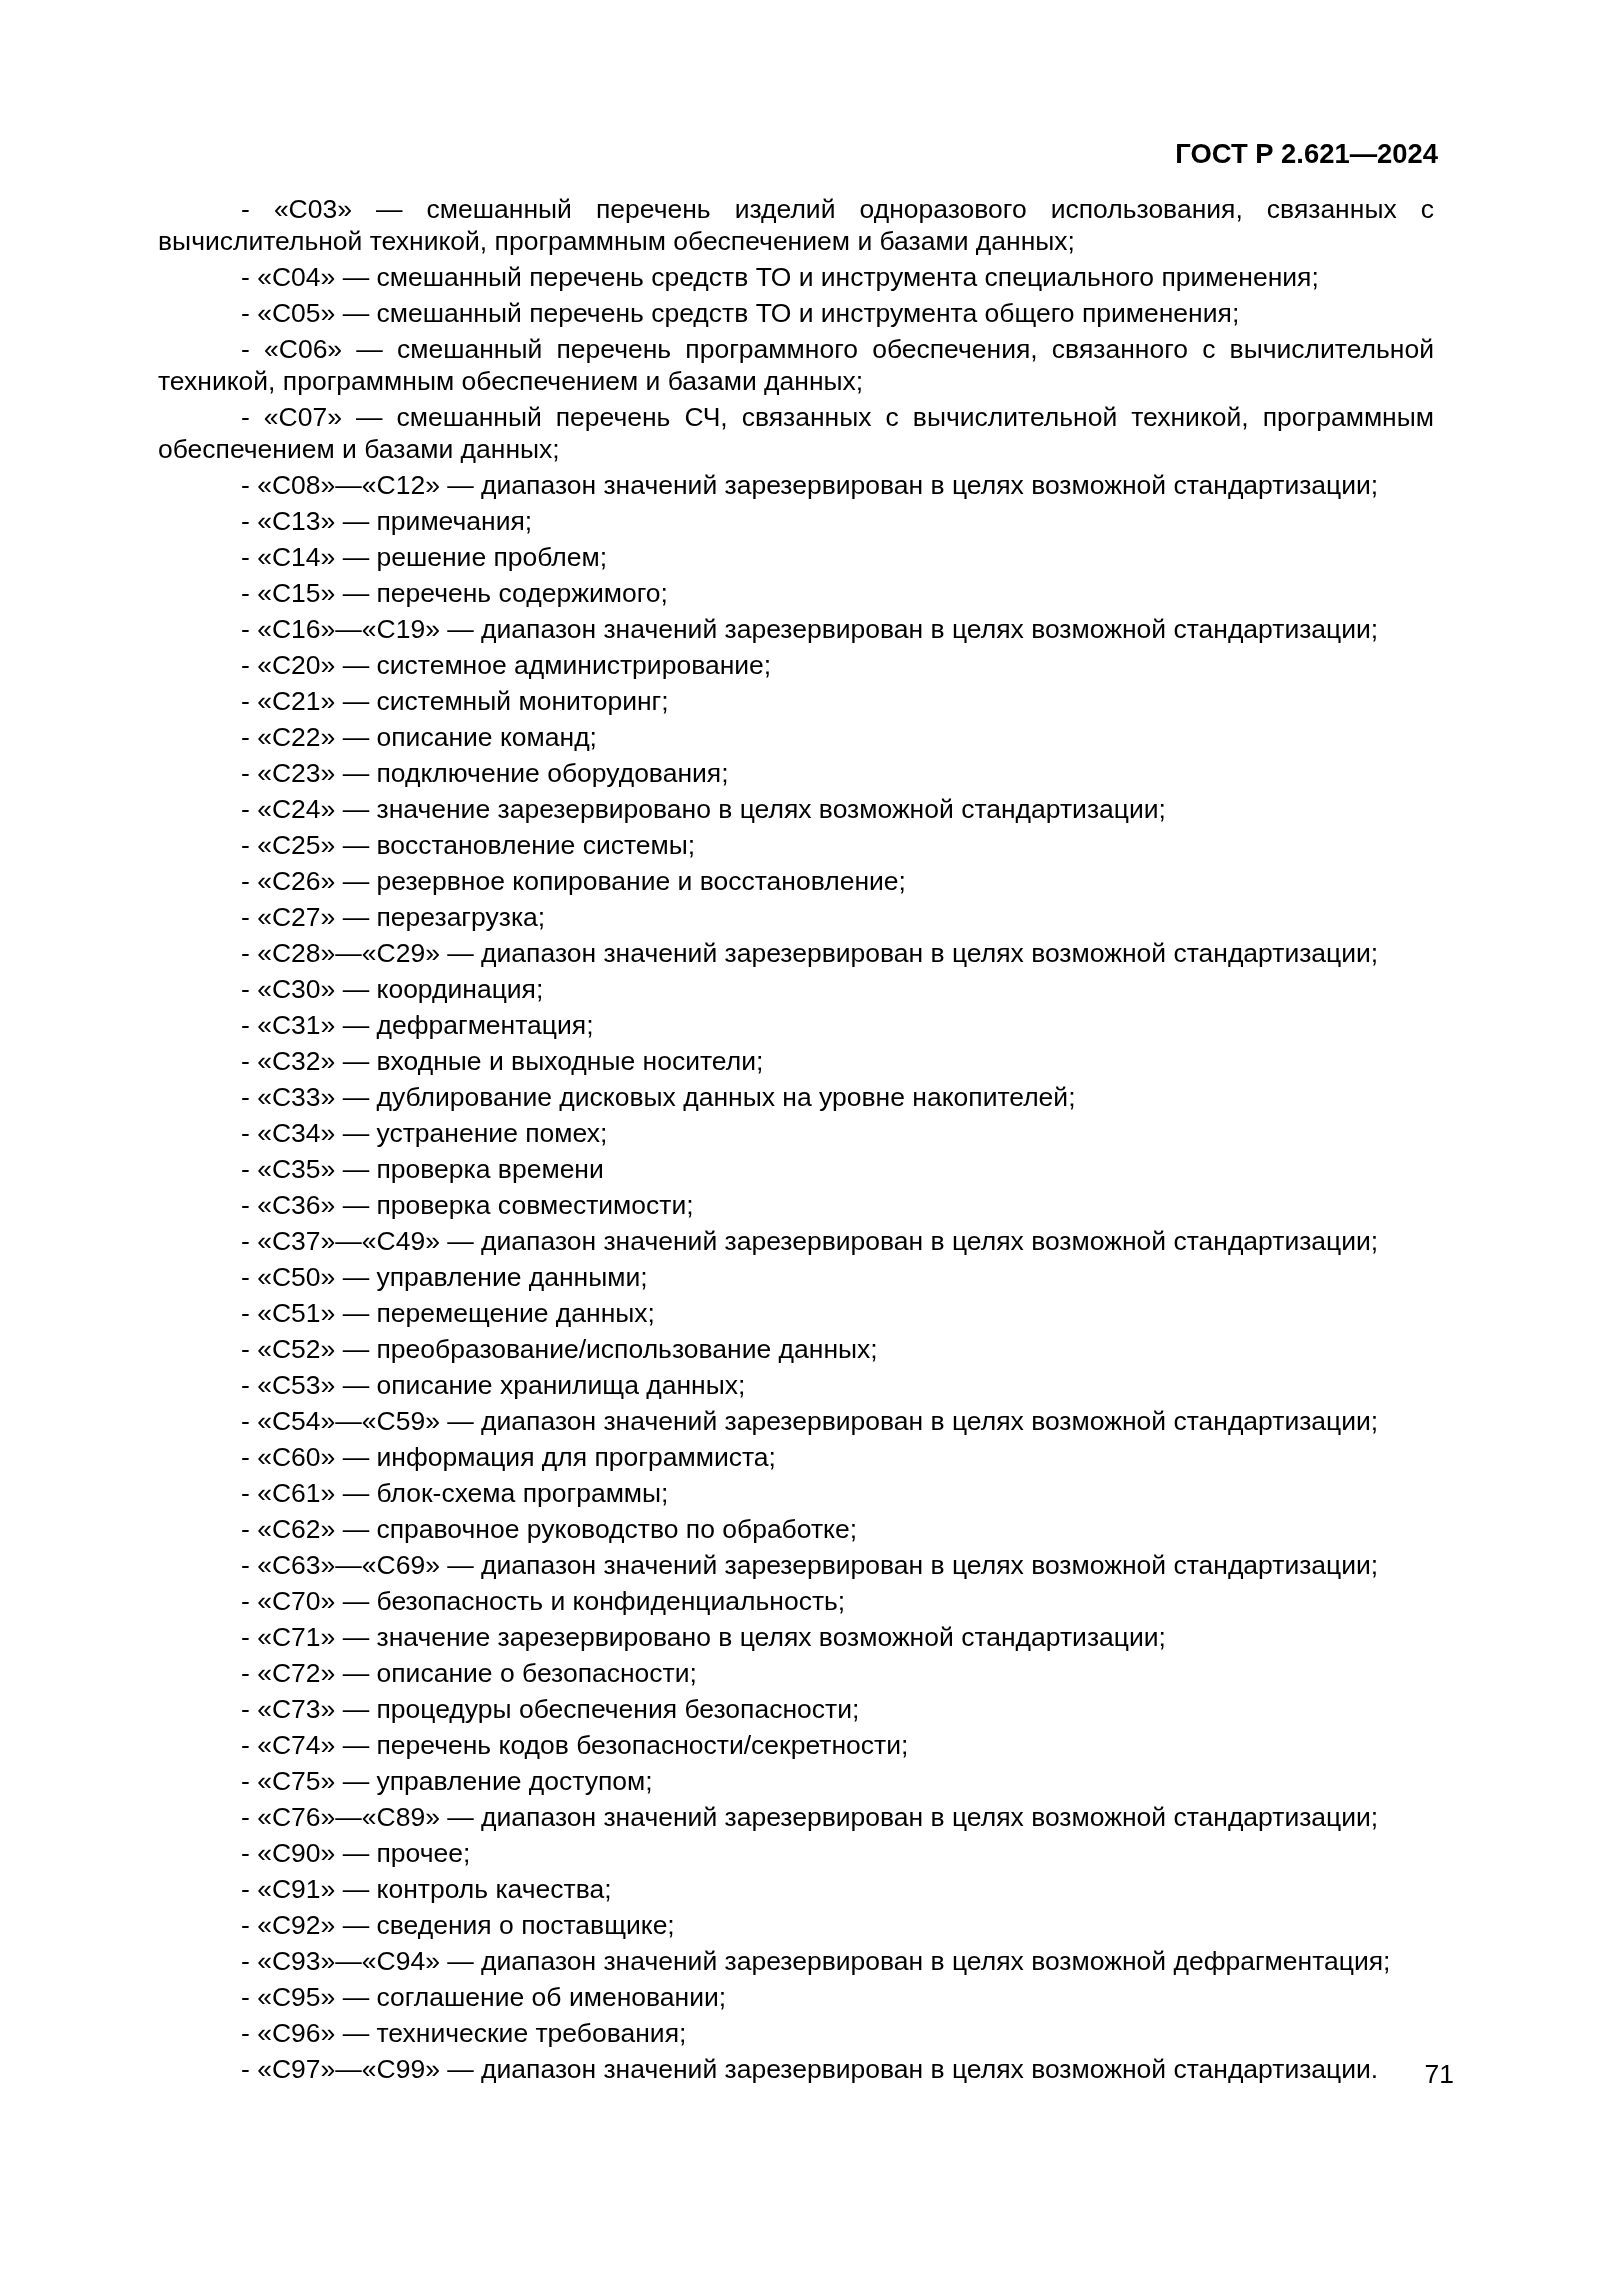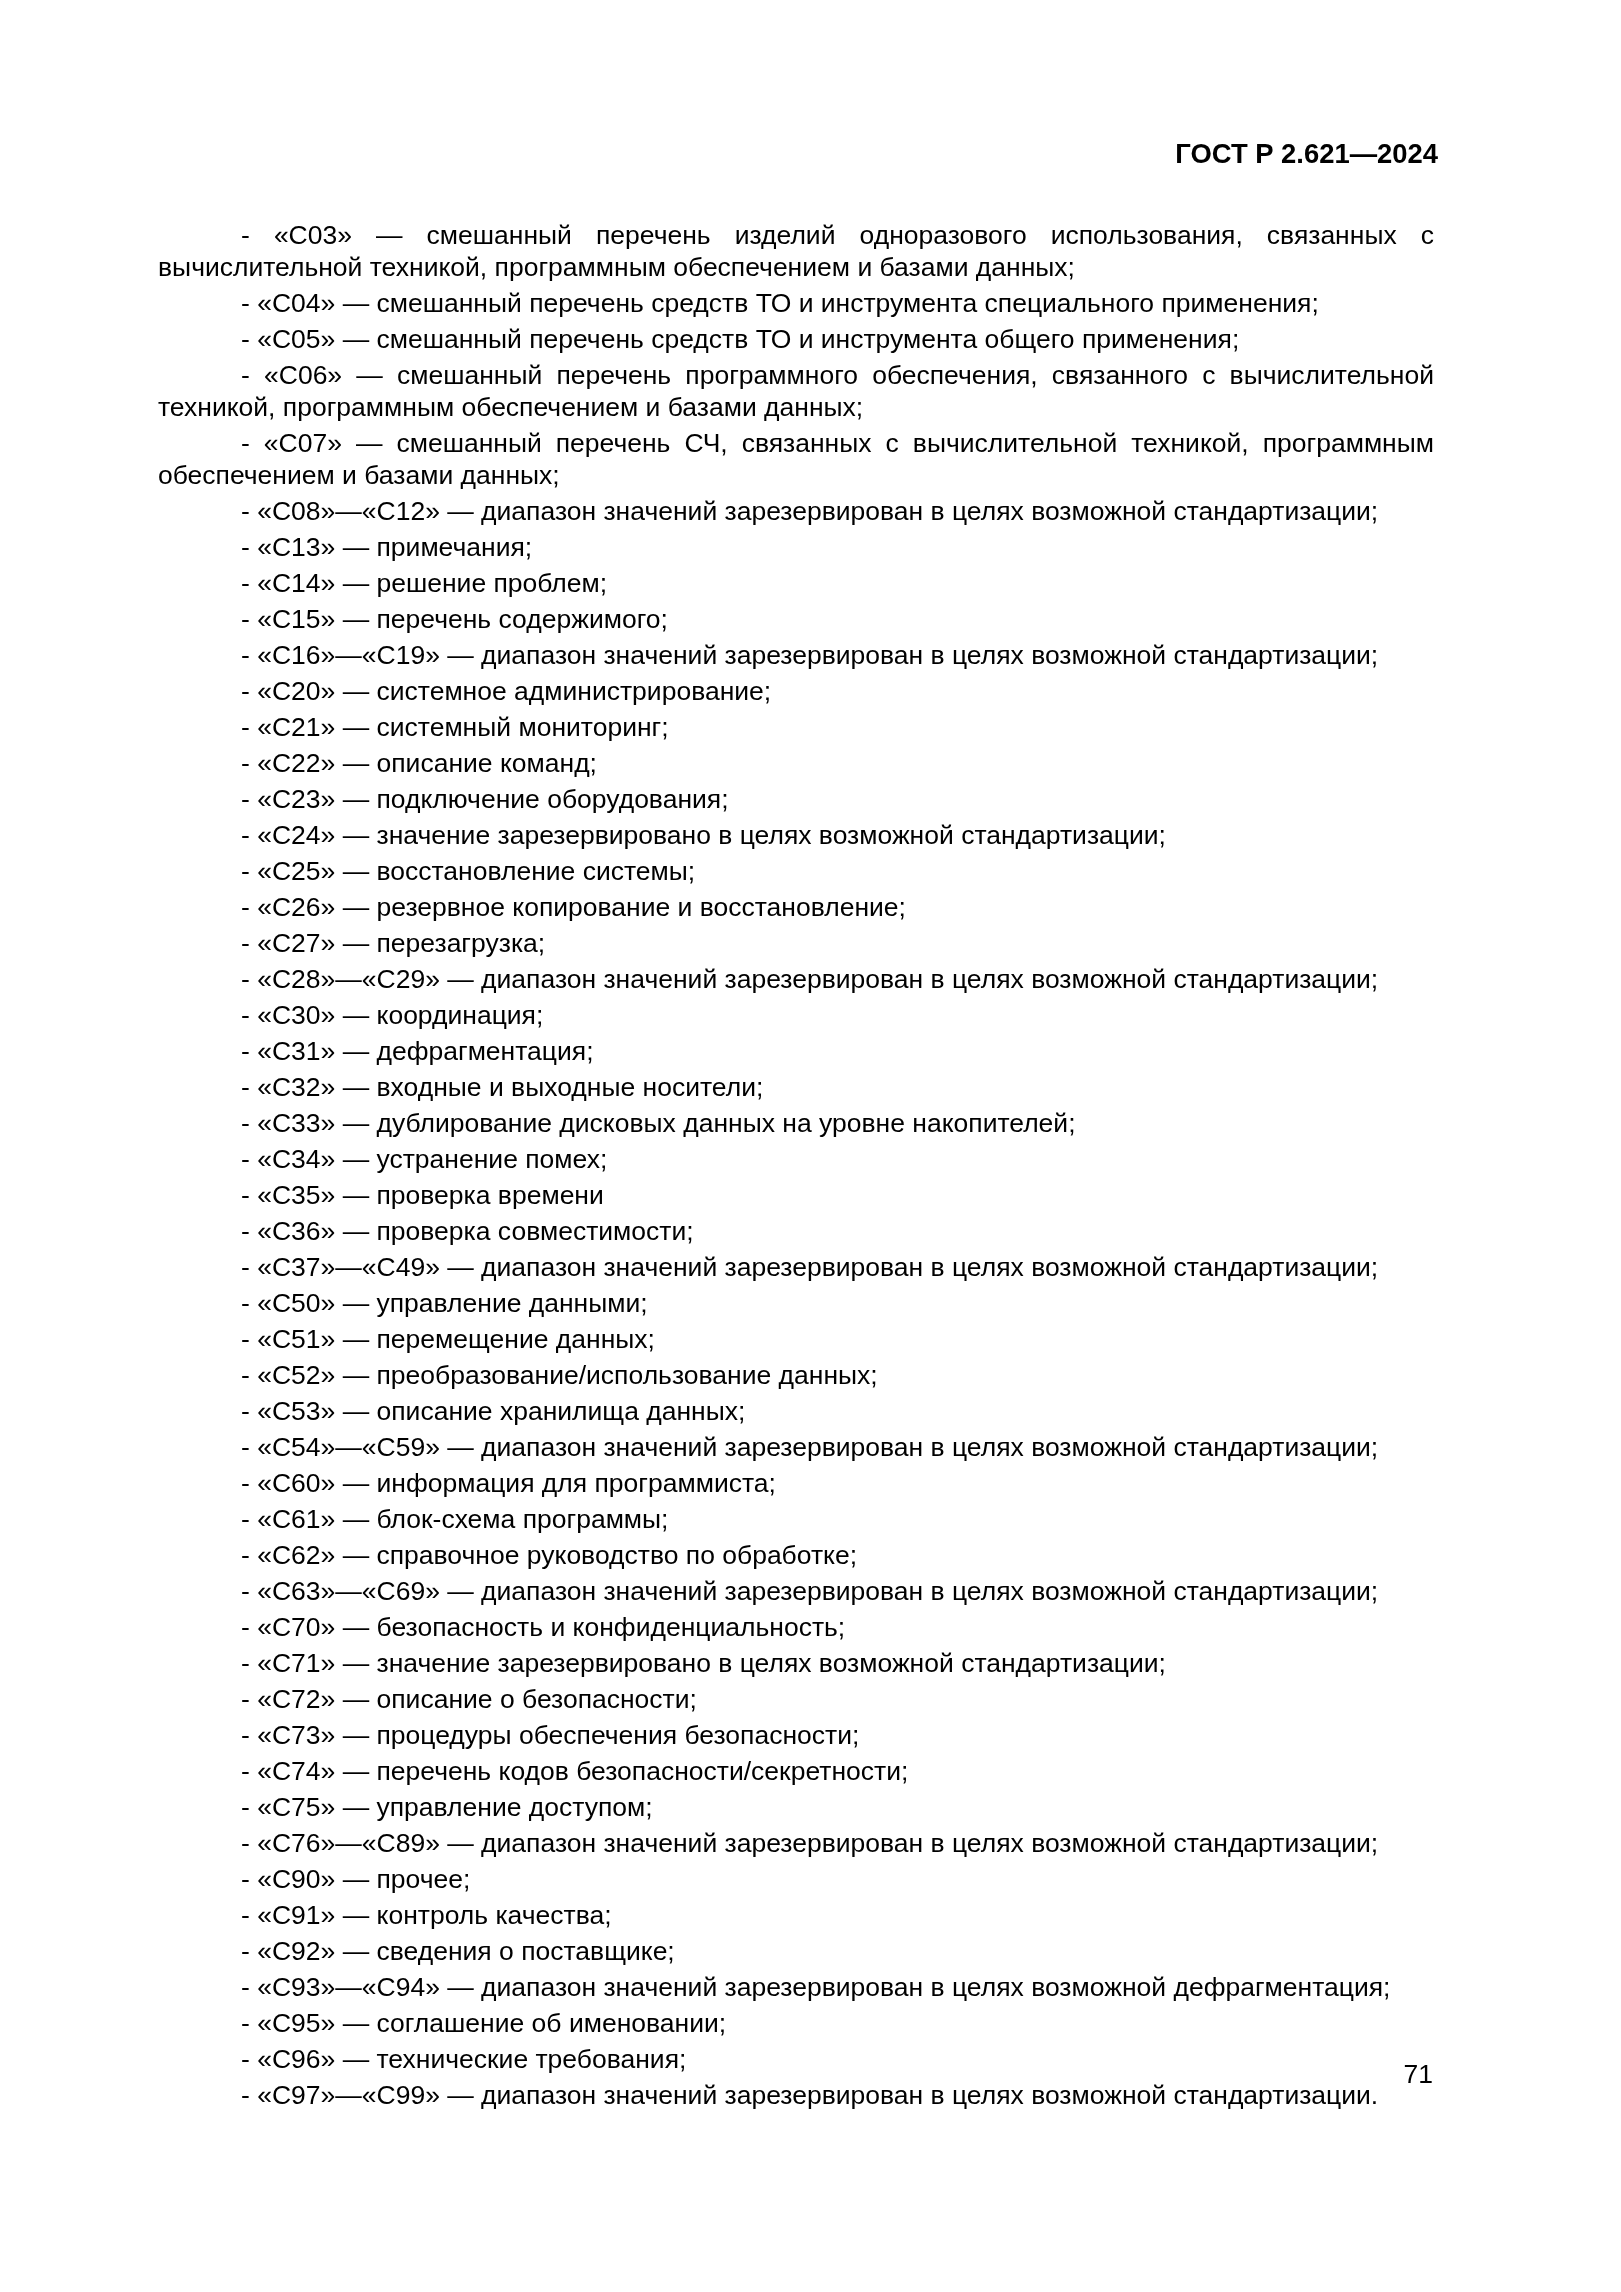--- a/index.html
+++ b/index.html
@@ -20,34 +20,34 @@
     position: absolute;
     left: 154px;
     top: 137px;
     width: 1284px;
   }
   .doc-header {
     text-align: right;
     font-weight: bold;
     font-size: 27.4px;
     line-height: 33px;
-    margin-bottom: 49px;
+    margin-bottom: 23px;
   }
   .list {
     font-size: 26.5px;
     line-height: 32px;
   }
   .list-item {
     margin: 4px;
     text-indent: 83px;
     text-align: justify;
   }
   .page-number {
     position: absolute;
-    right: 188px;
+    right: 167px;
     top: 2058px;
     font-size: 26.5px;
     line-height: 32px;
   }
 </style>
 </head>
 <body>
 
 <div class="page">
   <div class="content">

